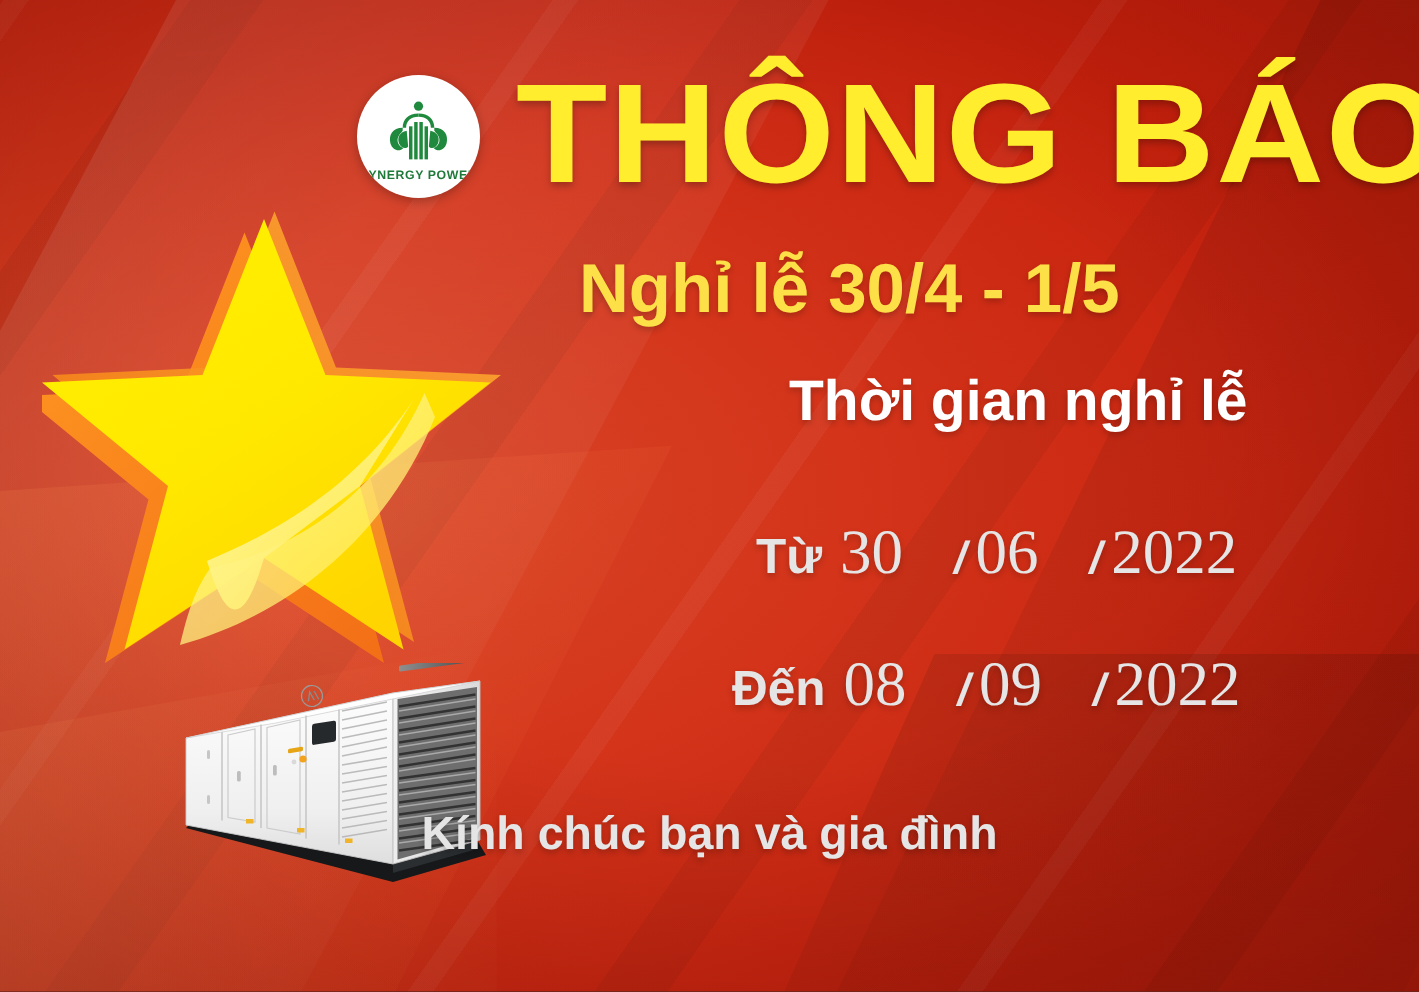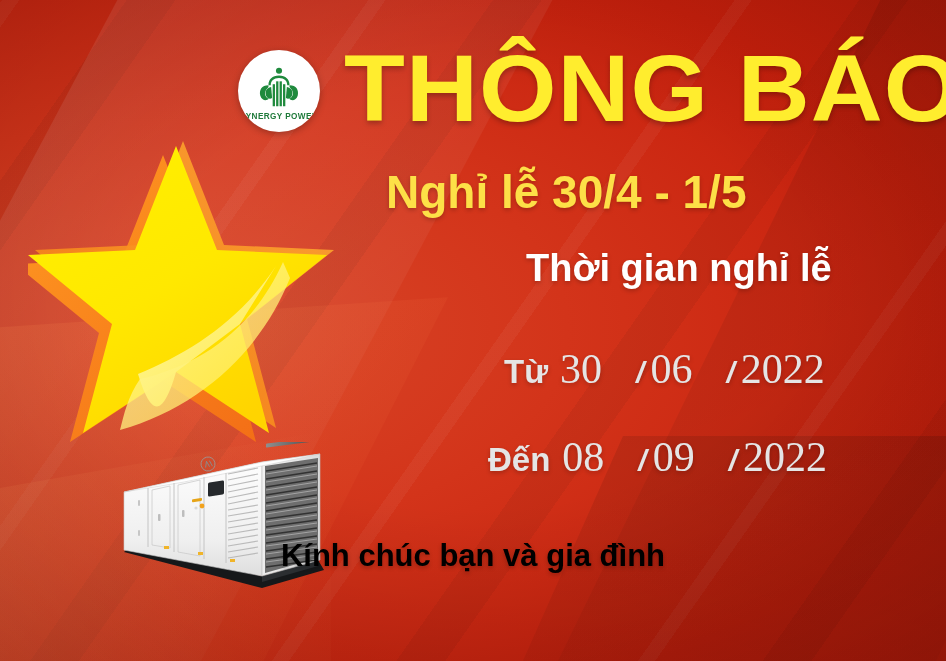--- a/index.html
+++ b/index.html
@@ -143,21 +143,21 @@
     font-style:italic;
     margin:0 4px 0 34px;
   }
   .date-num.m{margin-left:2px;}
 
   .wish{
     position:absolute;left:0;right:0;top:536px;
     text-align:center;
     font-family:"Liberation Sans", sans-serif;
     font-size:31px;font-weight:bold;
-    color:#000000;
+    color:#e5e5e5;
     line-height:1.32;
     text-shadow:0 2px 4px rgba(0,0,0,0.24);
   }
   .wish .l2{padding-left:14px;}
 </style>
 </head>
 <body>
 
 <div class="poster">
 

